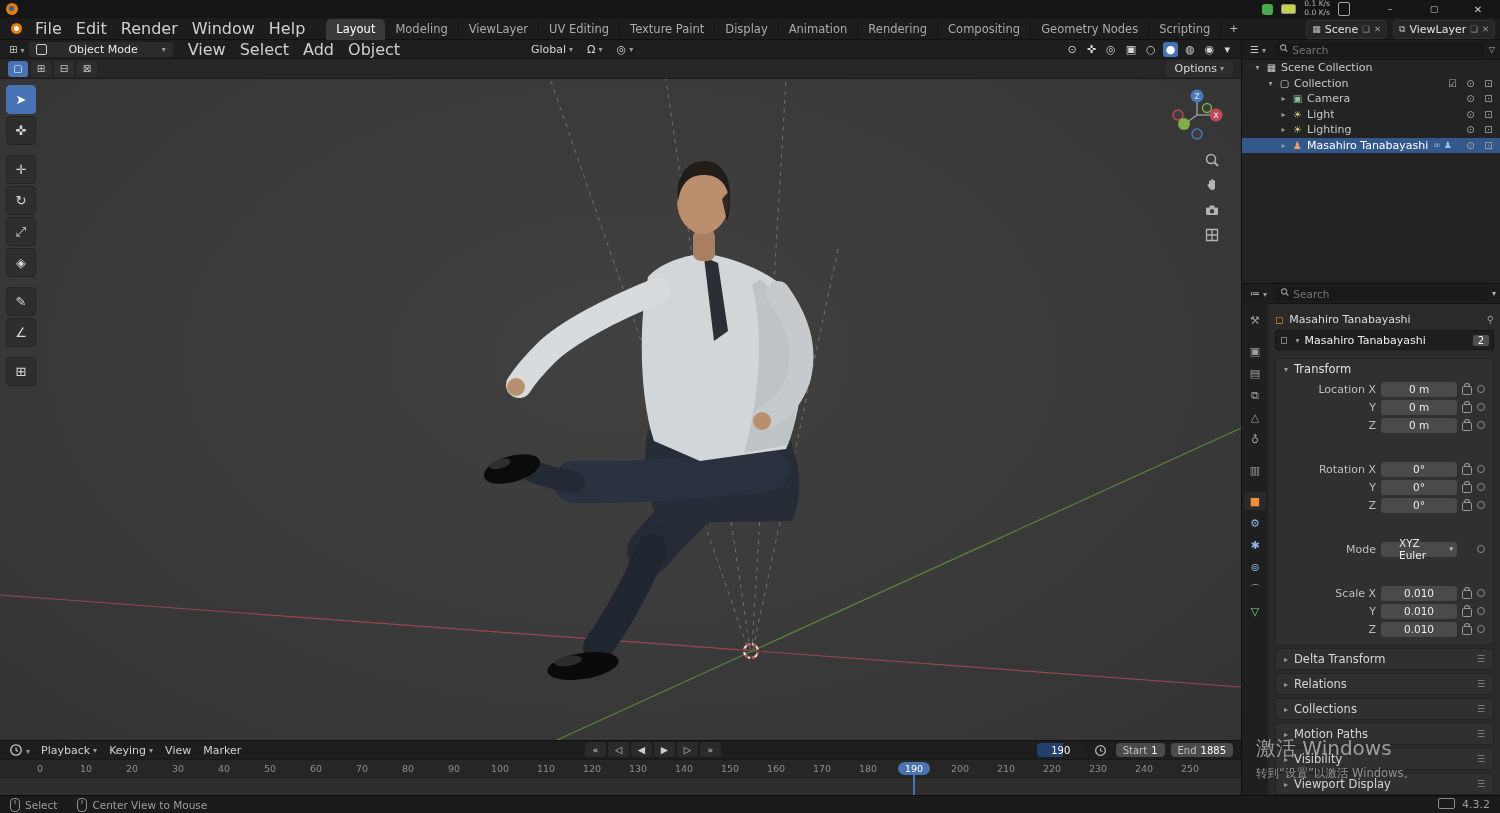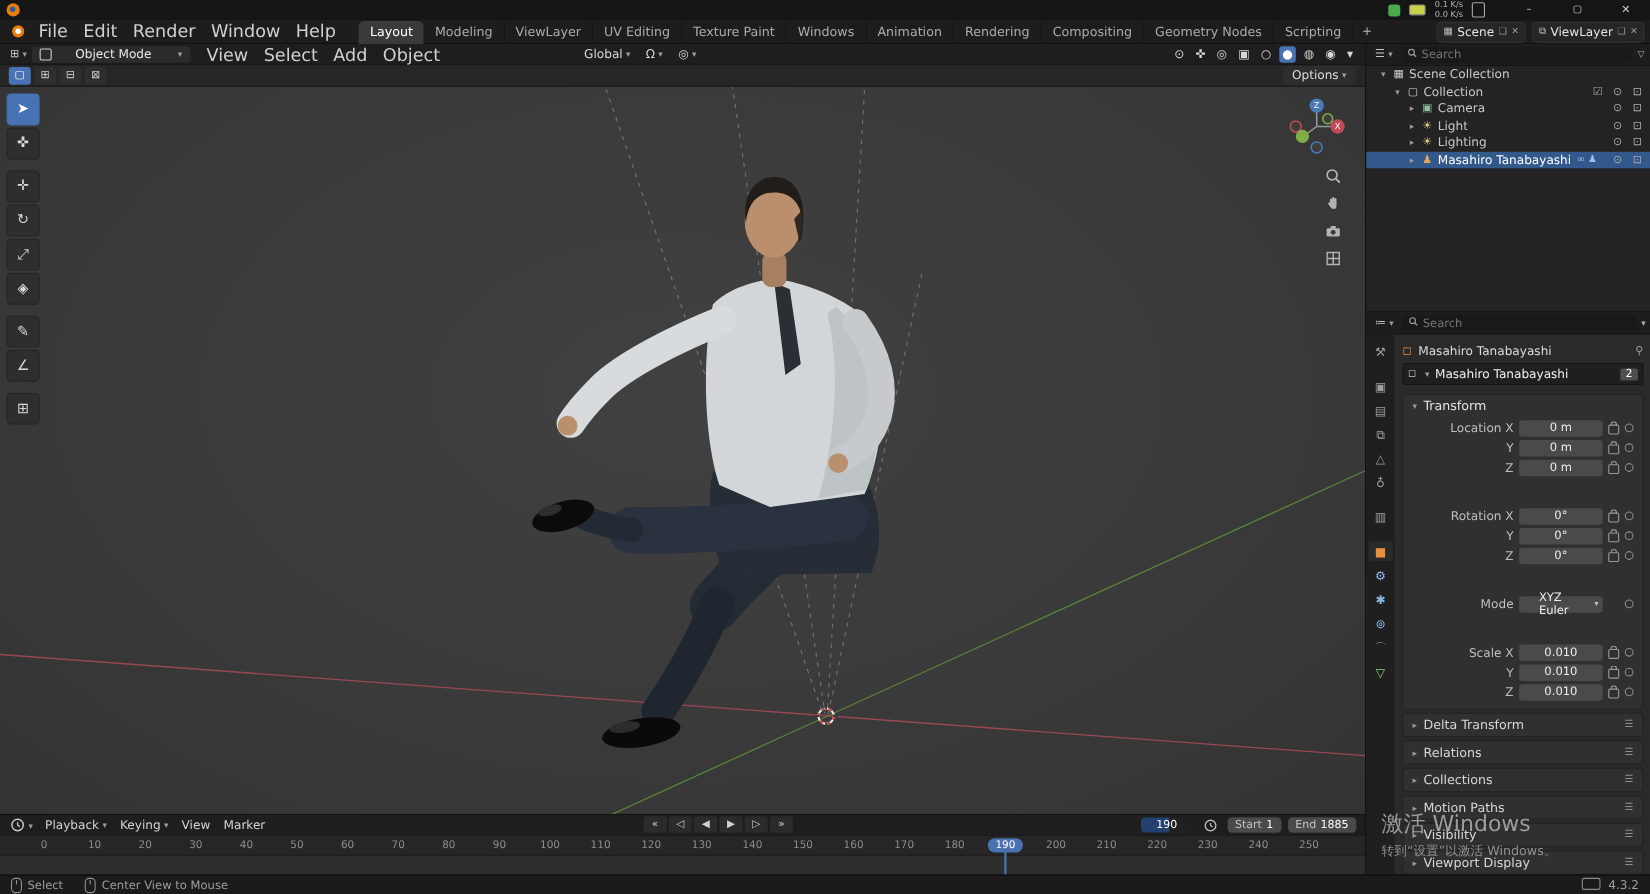--- a/index.html
+++ b/index.html
@@ -196,21 +196,21 @@
       <span class="menu-item">Window</span>
       <span class="menu-item">Help</span>
     </span>
   <span id="workspaces">
 
   <span class="ws active">Layout</span>
       <span class="ws">Modeling</span>
       <span class="ws">ViewLayer</span>
       <span class="ws">UV Editing</span>
       <span class="ws">Texture Paint</span>
-      <span class="ws">Windows</span>
+      <span class="ws">Display</span>
       <span class="ws">Animation</span>
       <span class="ws">Rendering</span>
       <span class="ws">Compositing</span>
       <span class="ws">Geometry Nodes</span>
       <span class="ws">Scripting</span>
     </span>
   <span class="ws-add">+</span>
   <span id="topbar-right">
     <span class="sel-field">
       <span class="sf-ico">▦</span>

